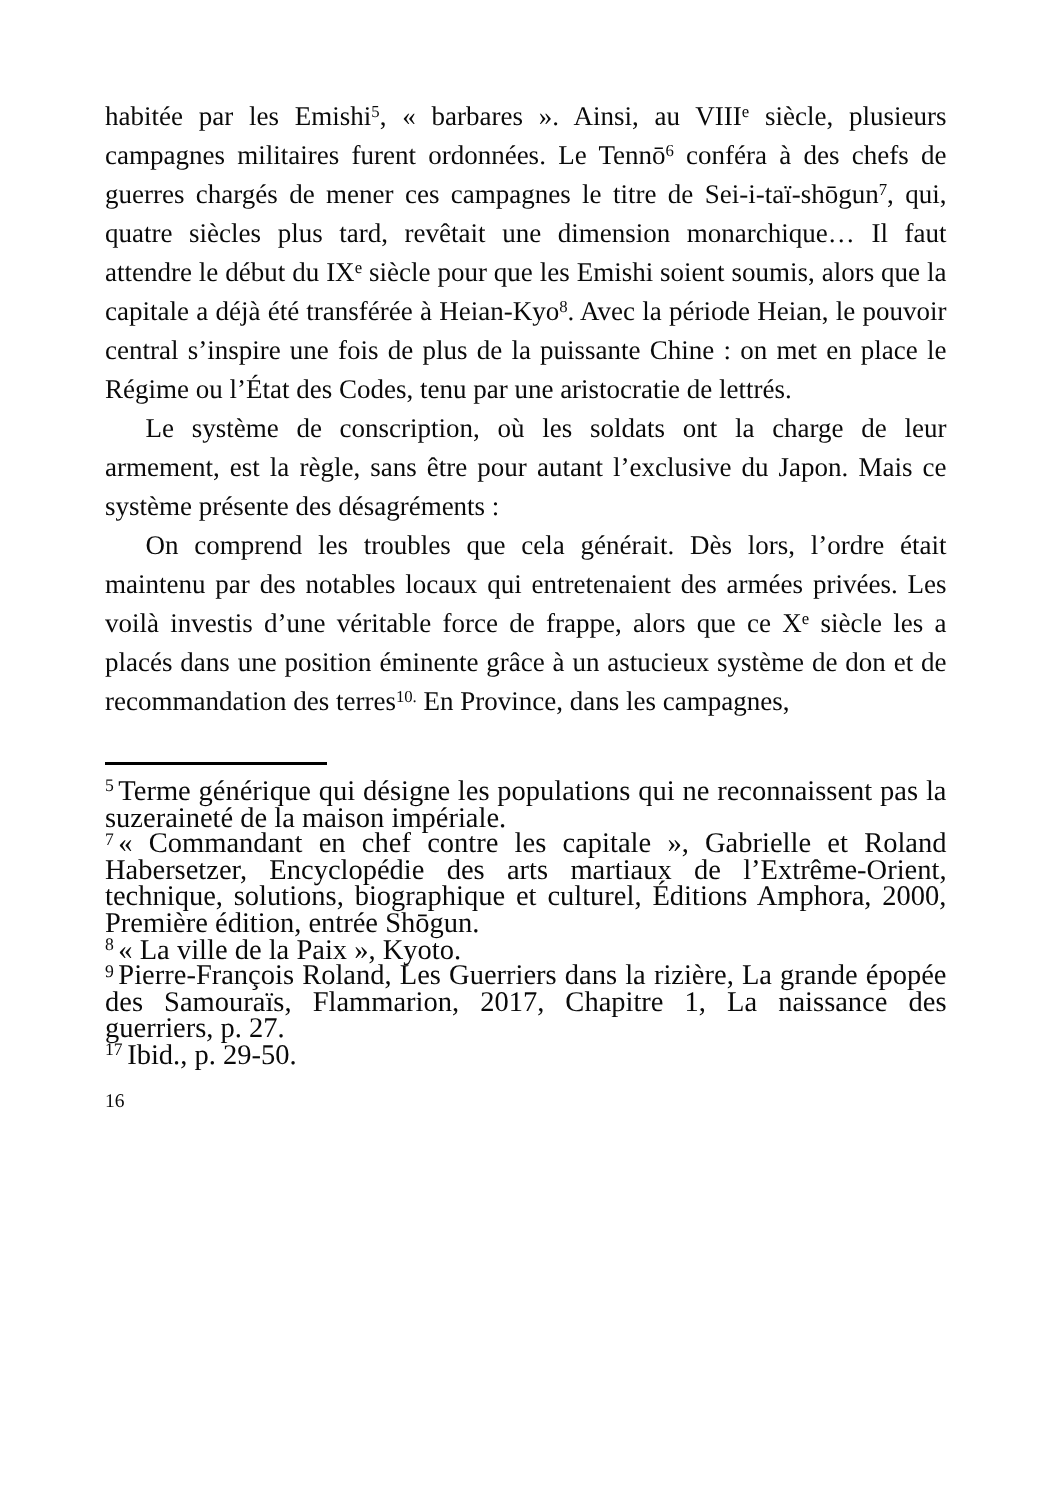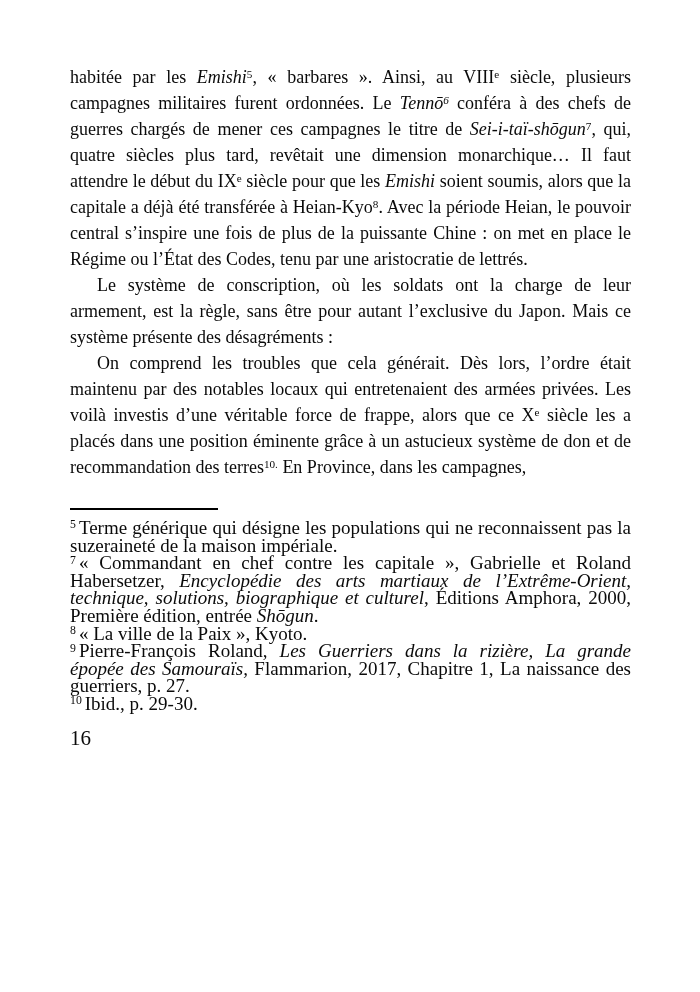--- a/index.html
+++ b/index.html
@@ -18,56 +18,56 @@
     padding: 64px 69px 0 70px;
     background: #ffffff;
   }
   .main-text {
     font-size: 18px;
     line-height: 26px;
     text-align: justify;
   }
   .para { margin: 0; }
   .para.indent { text-indent: 27px; }
-  .seg-i { font-style: italic; }
+  .seg-i { }
   .seg-sup {
     font-size: 0.62em;
     line-height: 0;
     position: relative;
     top: -0.48em;
   }
   .footnote-sep {
     width: 148px;
     height: 0;
     border-top: 2px solid #000;
     margin: 28px 0 9px 0;
   }
   .footnotes {
     font-size: 19px;
     line-height: 17.6px;
     text-align: justify;
   }
   .footnote { margin: 0; }
   .fn-num { margin-right: 3px; }
   .page-number {
-    font-size: 21px;
+    font-size: 13px;
     margin-top: 13px;
   }
 </style>
 </head>
 <body>
 
 <div class="page">
   <main class="main-text">
       <p class="para"><span>habitée par les </span><span class="seg-i">Emishi</span><span class="seg-sup">5</span><span>, « barbares ». Ainsi, au VIII</span><span class="seg-sup">e</span><span> siècle, plusieurs campagnes militaires furent ordonnées. Le </span><span class="seg-i">Tennō</span><span class="seg-i seg-sup">6</span><span> conféra à des chefs de guerres chargés de mener ces campagnes le titre de </span><span class="seg-i">Sei-i-taï-shōgun</span><span class="seg-sup">7</span><span>, qui, quatre siècles plus tard, revêtait une dimension monarchique… Il faut attendre le début du IX</span><span class="seg-sup">e</span><span> siècle pour que les </span><span class="seg-i">Emishi</span><span> soient soumis, alors que la capitale a déjà été transférée à Heian-Kyo</span><span class="seg-sup">8</span><span>. Avec la période Heian, le pouvoir central s’inspire une fois de plus de la puissante Chine : on met en place le Régime ou l’État des Codes, tenu par une aristocratie de lettrés.</span></p>
       <p class="para indent"><span>Le système de conscription, où les soldats ont la charge de leur armement, est la règle, sans être pour autant l’exclusive du Japon. Mais ce système présente des désagréments :</span></p>
       <p class="para indent"><span>On comprend les troubles que cela générait. Dès lors, l’ordre était maintenu par des notables locaux qui entretenaient des armées privées. Les voilà investis d’une véritable force de frappe, alors que ce X</span><span class="seg-sup">e</span><span> siècle les a placés dans une position éminente grâce à un astucieux système de don et de recommandation des terres</span><span class="seg-sup">10.</span><span> En Province, dans les campagnes,</span></p>
     </main>
   <div class="footnote-sep"></div>
   <section class="footnotes">
       <div class="footnote"><span class="seg-sup fn-num">5</span><span>Terme générique qui désigne les populations qui ne reconnaissent pas la suzeraineté de la maison impériale.</span></div>
       <div class="footnote"><span class="seg-sup fn-num">7</span><span>« Commandant en chef contre les capitale », Gabrielle et Roland Habersetzer, </span><span class="seg-i">Encyclopédie des arts martiaux de l’Extrême-Orient, technique, solutions, biographique et culturel</span><span>, Éditions Amphora, 2000, Première édition, entrée </span><span class="seg-i">Shōgun</span><span>.</span></div>
       <div class="footnote"><span class="seg-sup fn-num">8</span><span>« La ville de la Paix », Kyoto.</span></div>
       <div class="footnote"><span class="seg-sup fn-num">9</span><span>Pierre-François Roland, </span><span class="seg-i">Les Guerriers dans la rizière, La grande épopée des Samouraïs,</span><span> Flammarion, 2017, Chapitre 1, La naissance des guerriers, p. 27.</span></div>
-      <div class="footnote"><span class="seg-sup fn-num">10</span><span>Ibid., p. 29-30.</span></div>
+      <div class="footnote"><span class="seg-sup fn-num">17</span><span>Ibid., p. 29-50.</span></div>
     </section>
   <div class="page-number">16</div>
 </div>
 
 </body></html>

